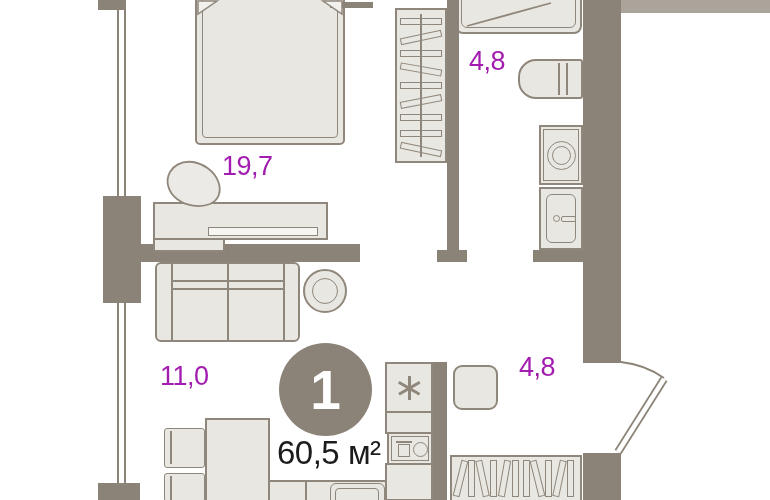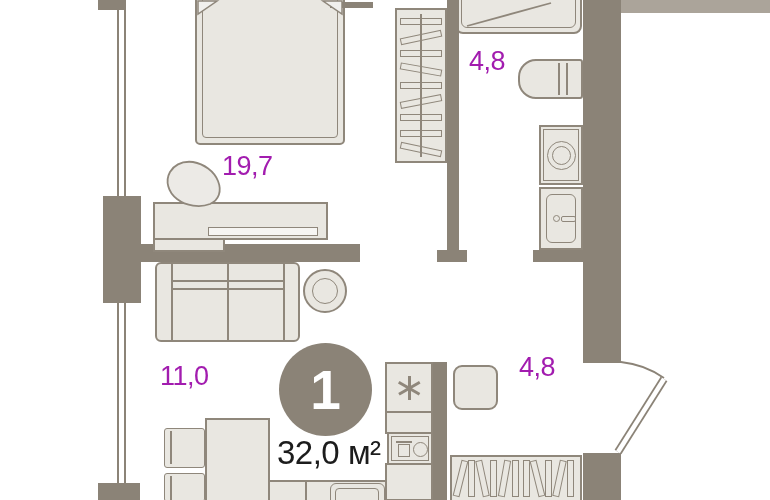--- a/index.html
+++ b/index.html
@@ -165,15 +165,15 @@
     <line x1="618" y1="452" x2="664" y2="379" stroke="#8b8377" stroke-width="8"></line>
     <line x1="618" y1="452" x2="664" y2="379" stroke="#ffffff" stroke-width="4.5"></line>
   </svg>
 
   <div class="area-label" style="left:222px;top:151px;">19,7</div>
   <div class="area-label" style="left:160px;top:361px;">11,0</div>
   <div class="area-label" style="left:469px;top:46px;">4,8</div>
   <div class="area-label" style="left:519px;top:352px;">4,8</div>
 
   <div class="badge">1</div>
-  <div class="total-label" style="left:277px;top:434px;">32,0 м²</div>
+  <div class="total-label" style="left:277px;top:434px;">60,5 м²</div>
 
 </div>
 
 </body></html>

